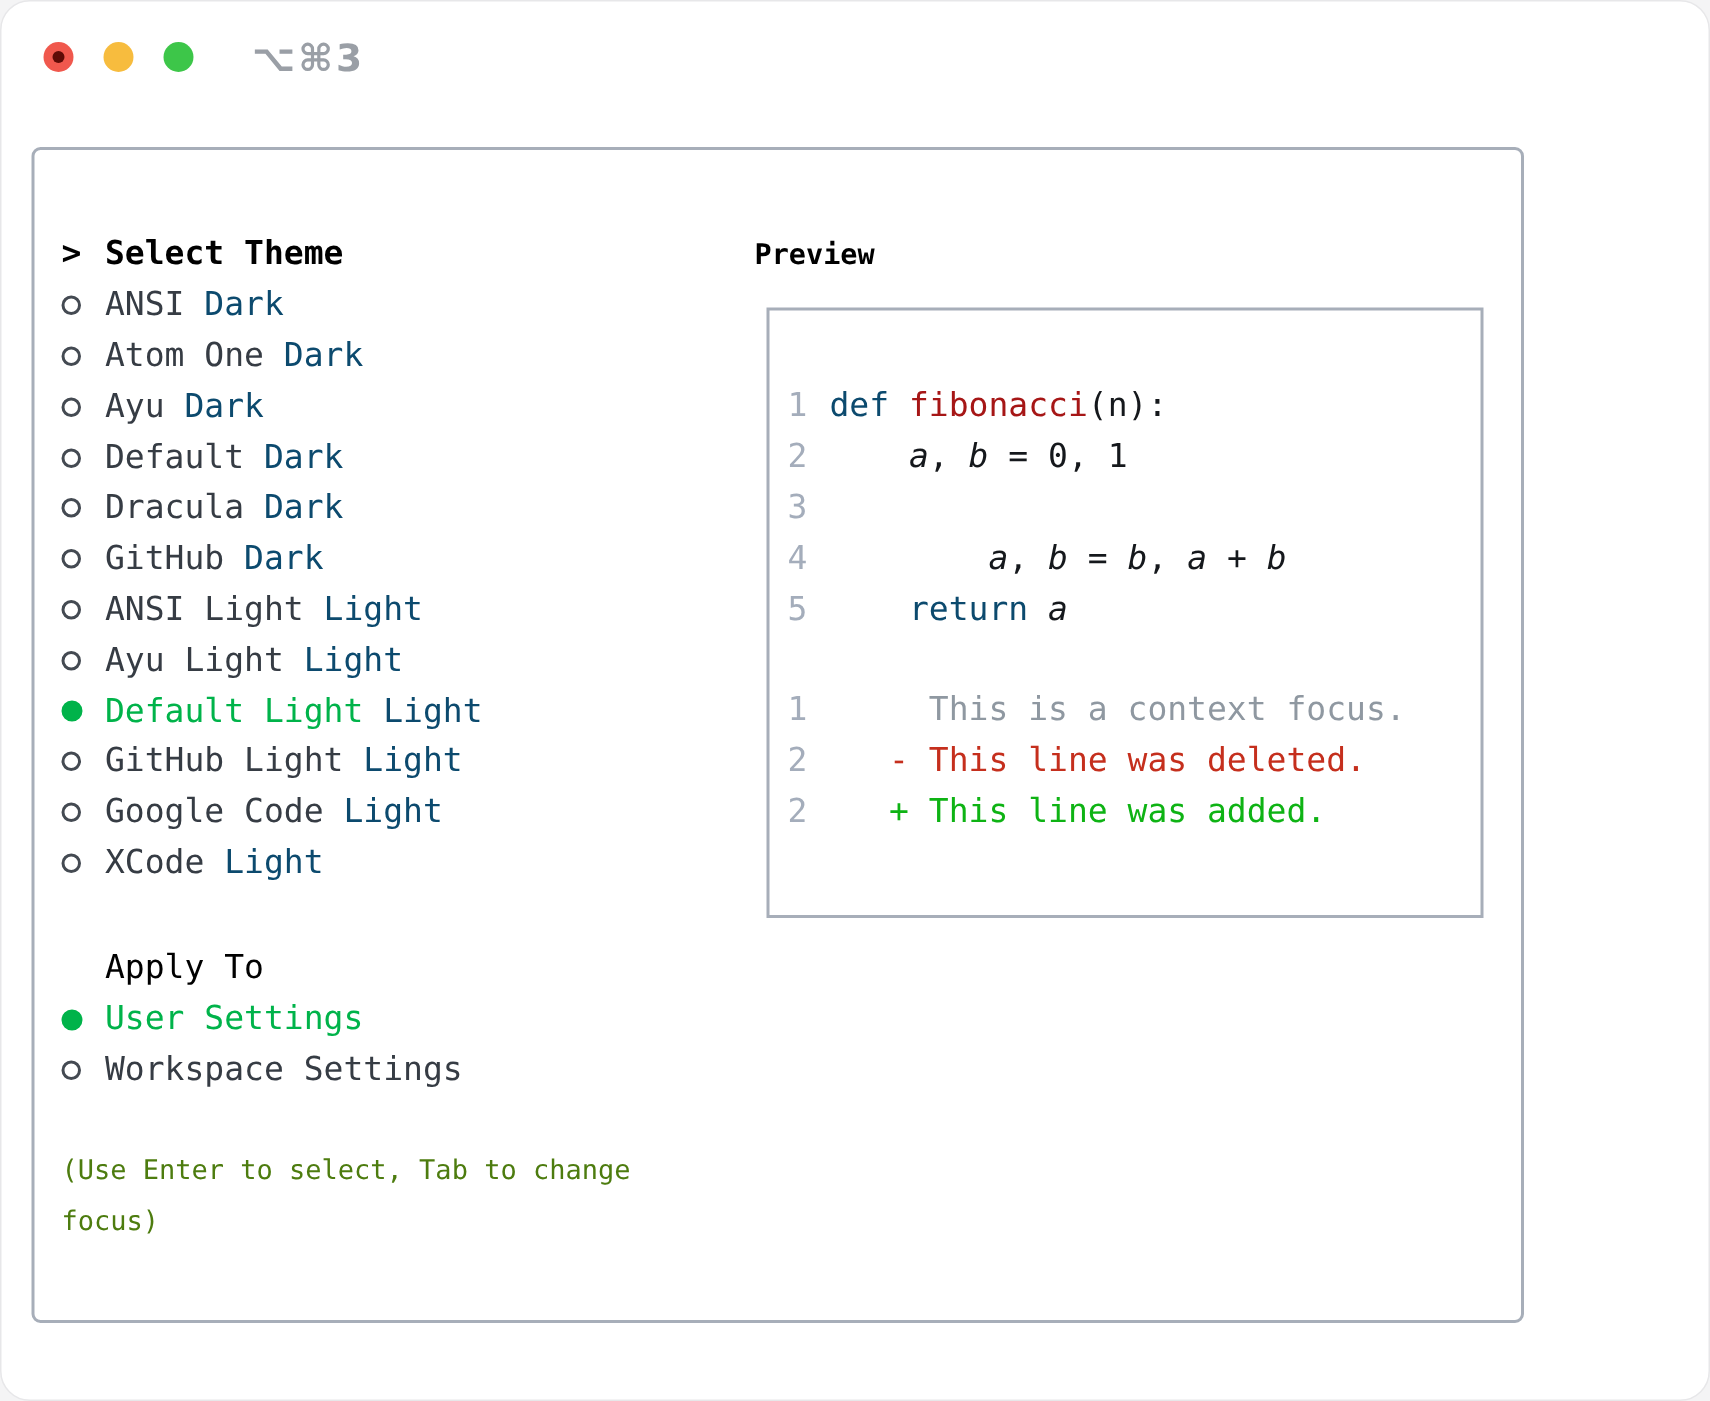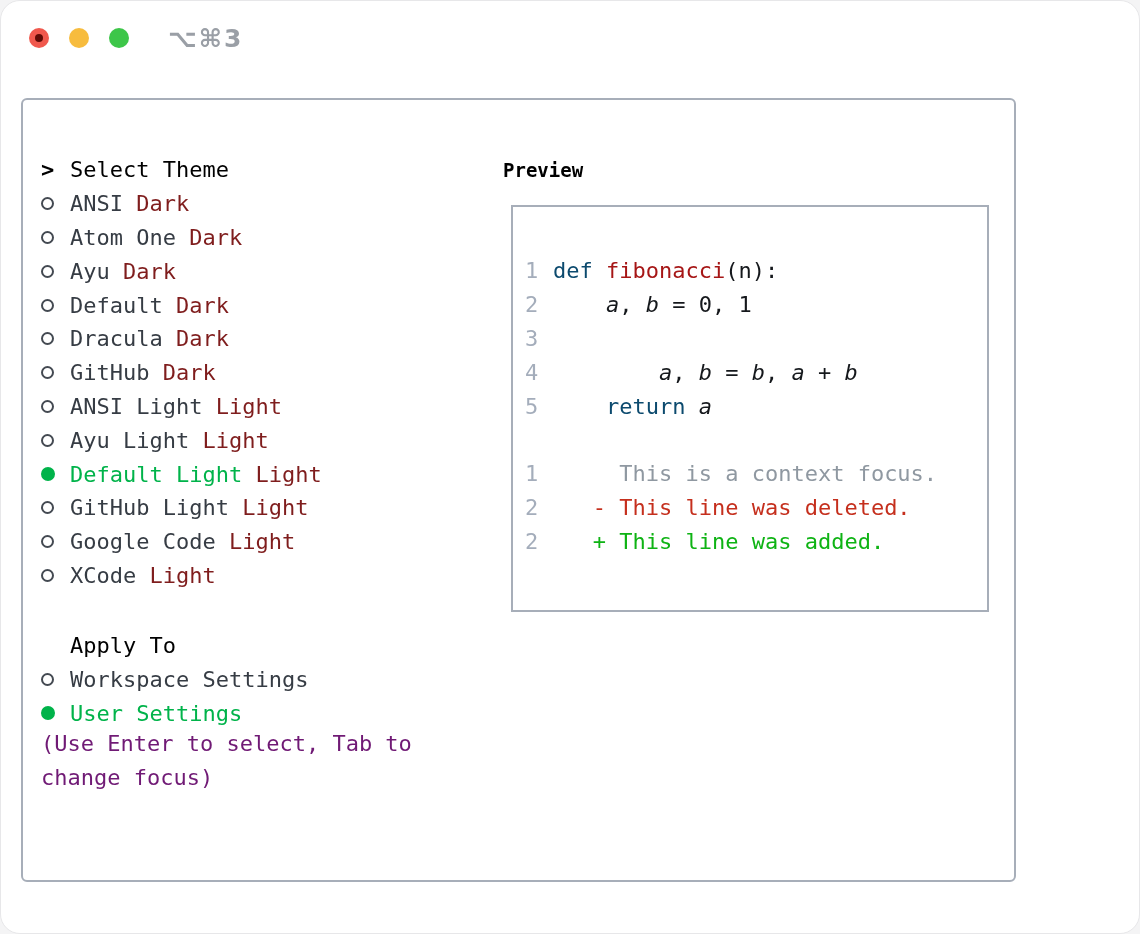--- a/index.html
+++ b/index.html
@@ -42,38 +42,38 @@
     border-radius: 6px;
     background: #ffffff;
   }
 
   .row { display: flex; align-items: center; height: 33.8px; font-size: 22px; white-space: pre; }
 
   
   .theme-col  { position: absolute; left: 18px; top: 53px; }
   .cell-bullet { width: 29px; display: inline-flex; align-items: center; flex: none; }
   .prompt { color: #000000; font-weight: bold; }
-  .hdr { color: #000000; font-weight: normal; }
+  .hdr { color: #000000; font-weight: bold; }
   .ring {
     width: 13px; height: 13px; border-radius: 50%;
     border: 2px solid #444a52; display: inline-block;
   }
   .ring.on { background: #00b34a; border-color: #00b34a; width: 14px; height: 14px; }
   .t-name { color: #363c44; }
   .t-name.sel { color: #00b34a; }
-  .t-variant { color: #7f1d1d; text-align: right; }
+  .t-variant { color: #0c4a6e; text-align: right; }
   .apply-col { position: absolute; left: 18px; top: 529px; }
   .apply-title { color: #000000; }
   .opt-label { color: #363c44; }
   .opt-label.sel { color: #00b34a; }
 
   .help {
-    position: absolute; left: 18px; top: 627px;
+    position: absolute; left: 18px; top: 664px;
     width: 400px;
-    color: #701a75; font-size: 22px; line-height: 33.8px;
+    color: #4d7c0f; font-size: 18px; line-height: 33.8px;
   }
 
   
   .preview-title {
     position: absolute; left: 480px; top: 53px;
     height: 33.8px; display: flex; align-items: center;
     font-size: 19px; font-weight: bold; color: #000000;
   }
   .preview-box {
     position: absolute; left: 488px; top: 105px;
@@ -193,27 +193,27 @@
 </div>
     </div>
 
     <div class="apply-col">
       <div class="row">
         <span class="cell-bullet"> </span>
         <span class="apply-title">Apply To</span>
       </div>
       <div id="apply-options">
   <div class="row apply-item">
-    <span class="cell-bullet"><span class="ring"></span></span>
-    <span class="opt-label">Workspace Settings</span>
-  </div>
-
-  <div class="row apply-item">
     <span class="cell-bullet"><span class="ring on"></span></span>
     <span class="opt-label sel">User Settings</span>
+  </div>
+
+  <div class="row apply-item">
+    <span class="cell-bullet"><span class="ring"></span></span>
+    <span class="opt-label">Workspace Settings</span>
   </div>
 </div>
     </div>
 
     <div class="help">(Use Enter to select, Tab to change focus)</div>
 
     <div class="preview-title">Preview</div>
 
     <div class="preview-box">
       <div class="code-block">

